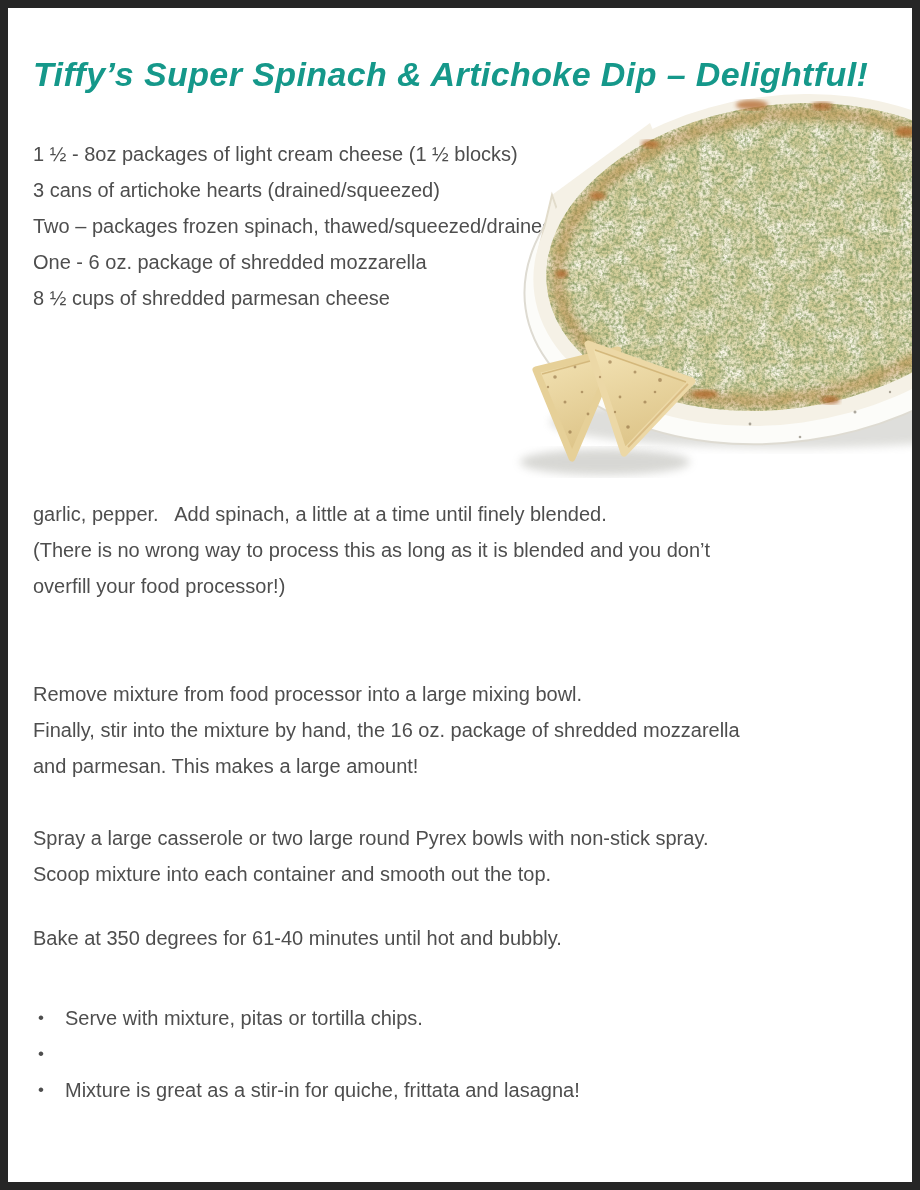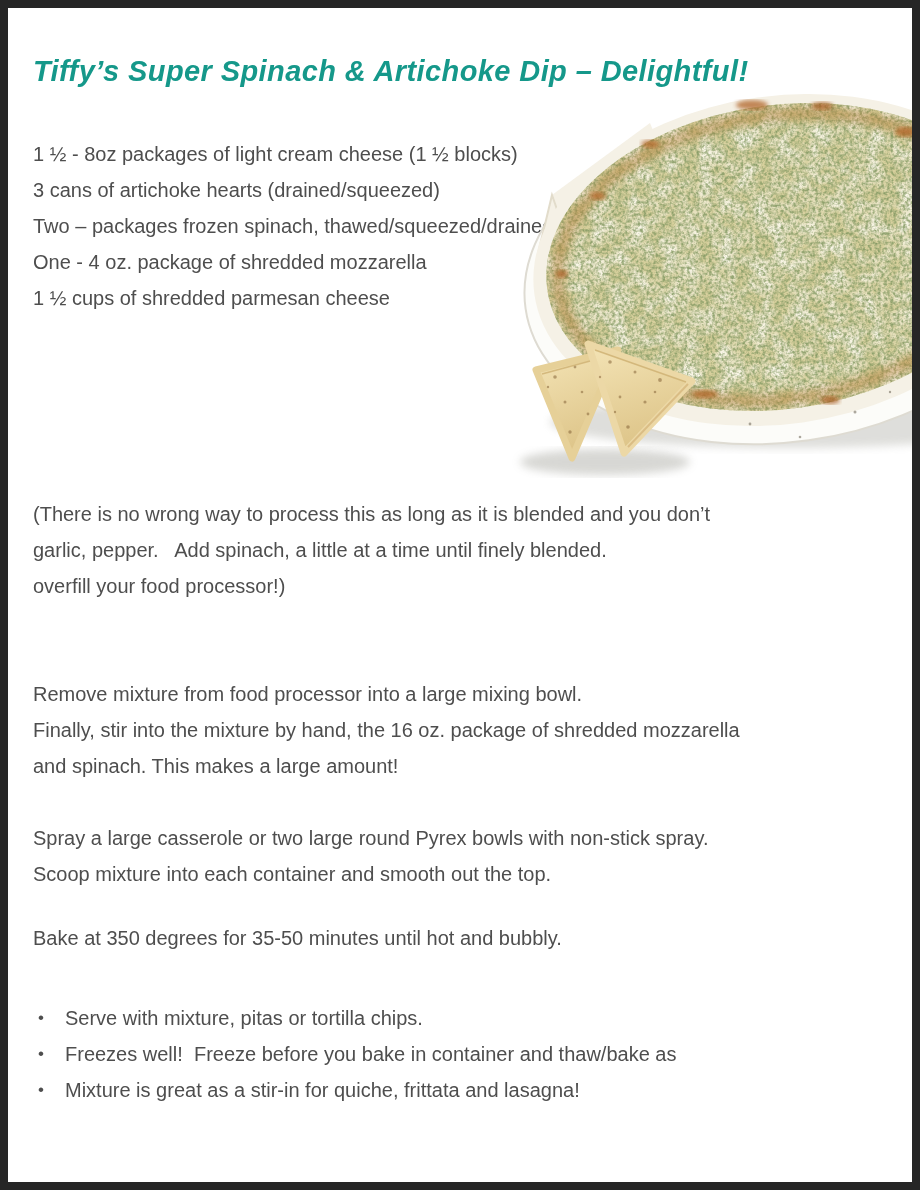--- a/index.html
+++ b/index.html
@@ -9,21 +9,21 @@
     border: 8px solid #262626;
     background: #ffffff;
     position: relative;
     overflow: hidden;
     font-family: "Liberation Sans", sans-serif;
     color: #4e4e4e;
   }
   .abs { position: absolute; left: 25px; }
   .title {
     position: absolute; left: 25px; top: 47px;
-    font-size: 29px; font-weight: bold; font-style: italic;
+    font-size: 34px; font-weight: bold; font-style: italic;
     color: #15988a; letter-spacing: 0.4px;
     white-space: nowrap;
   }
   .textblock { font-size: 20px; line-height: 36px; }
   .textblock .line { white-space: pre-wrap; }
   .ingredients { top: 128px; z-index: 1; }
   .smiley { display: inline-block; vertical-align: -7px; margin: 0 2px; }
   .photo-wrap {
     position: absolute; left: 492px; top: 84px;
     width: 412px; height: 400px; z-index: 5;
@@ -43,22 +43,22 @@
 <body>
 
 <div class="page">
 
   <div class="title">Tiffy’s Super Spinach &amp; Artichoke Dip – Delightful!</div>
 
   <div class="abs textblock ingredients">
     <div class="line">1 ½ - 8oz packages of light cream cheese (1 ½ blocks)</div>
     <div class="line">3 cans of artichoke hearts (drained/squeezed)</div>
     <div class="line">Two – packages frozen spinach, thawed/squeezed/drained</div>
-    <div class="line">One - 4 oz. package of shredded mozzarella</div>
-    <div class="line">1 ½ cups of shredded parmesan cheese</div>
+    <div class="line">One - 6 oz. package of shredded mozzarella</div>
+    <div class="line">8 ½ cups of shredded parmesan cheese</div>
   </div>
 
   <div class="photo-wrap">
     <svg width="412" height="400" viewBox="0 0 412 400">
       <defs>
         <clipPath id="dipClip">
           <ellipse cx="280" cy="165" rx="235" ry="152" transform="rotate(-8 280 165)"></ellipse>
         </clipPath>
         <filter id="cheeseSplotch" x="-5%" y="-5%" width="110%" height="110%">
           <feTurbulence type="fractalNoise" baseFrequency="0.055" numOctaves="3" seed="4"></feTurbulence>
@@ -157,51 +157,50 @@
               <circle cx="115" cy="320" r="1.2"></circle>
           </g>
           <path d="M 95 258 L 186 290" stroke="#c9a96a" stroke-width="1.5" fill="none" opacity="0.7"></path>
           <path d="M 188 292 L 128 355" stroke="#d3b277" stroke-width="2" fill="none" opacity="0.7"></path>
         </g>
       </g>
     </svg>
   </div>
 
   <div class="abs textblock para1">
+    <div class="line">garlic, pepper.   Add spinach, a little at a time until finely blended.</div>
     <div class="line">(There is no wrong way to process this as long as it is blended and you don’t</div>
-    <div class="line">garlic, pepper.   Add spinach, a little at a time until finely blended.</div>
     <div class="line">overfill your food processor!)</div>
   </div>
 
   <div class="abs textblock para2">
     <div class="line">Remove mixture from food processor into a large mixing bowl.</div>
     <div class="line">Finally, stir into the mixture by hand, the 16 oz. package of shredded mozzarella</div>
-    <div class="line">and spinach. This makes a large amount!</div>
+    <div class="line">and parmesan. This makes a large amount!</div>
   </div>
 
   <div class="abs textblock para3">
     <div class="line">Spray a large casserole or two large round Pyrex bowls with non-stick spray.</div>
     <div class="line">Scoop mixture into each container and smooth out the top.</div>
   </div>
 
   <div class="abs textblock para4">
-    <div class="line">Bake at 350 degrees for 35-50 minutes until hot and bubbly.</div>
+    <div class="line">Bake at 350 degrees for 61-40 minutes until hot and bubbly.</div>
   </div>
 
   <div class="abs textblock notes">
     <div class="note-row">
       <div class="note-dot">•</div>
       <div class="note-text">
         <div class="line">Serve with mixture, pitas or tortilla chips.</div>
       </div>
     </div>
     <div class="note-row">
       <div class="note-dot">•</div>
       <div class="note-text">
-        <div class="line">Freezes well!  Freeze before you bake in container and thaw/bake as</div>
       </div>
     </div>
     <div class="note-row">
       <div class="note-dot">•</div>
       <div class="note-text">
         <div class="line">Mixture is great as a stir-in for quiche, frittata and lasagna!</div>
       </div>
     </div>
   </div>
 

